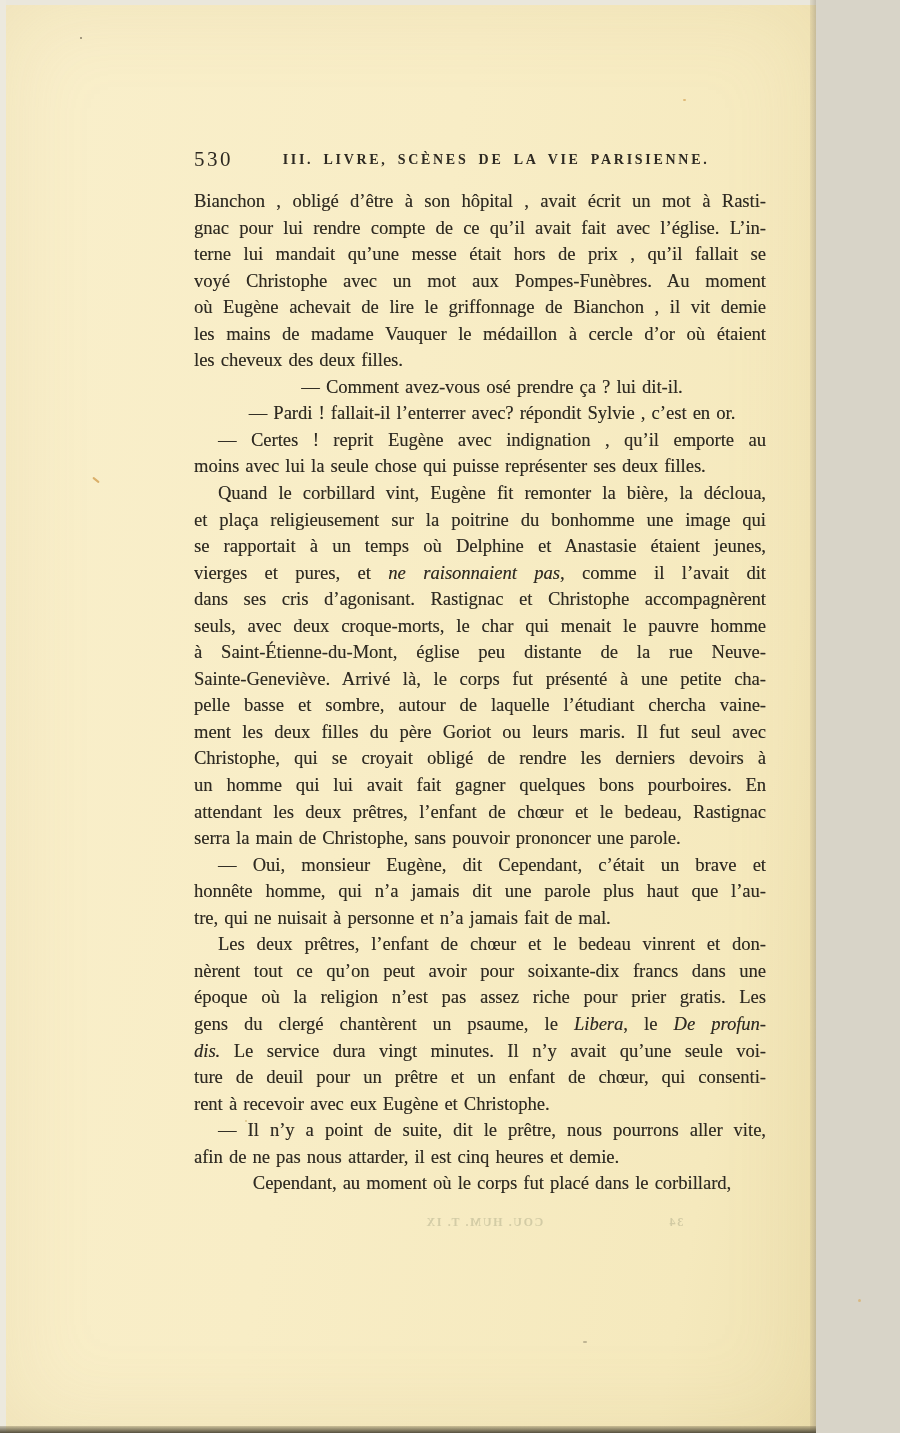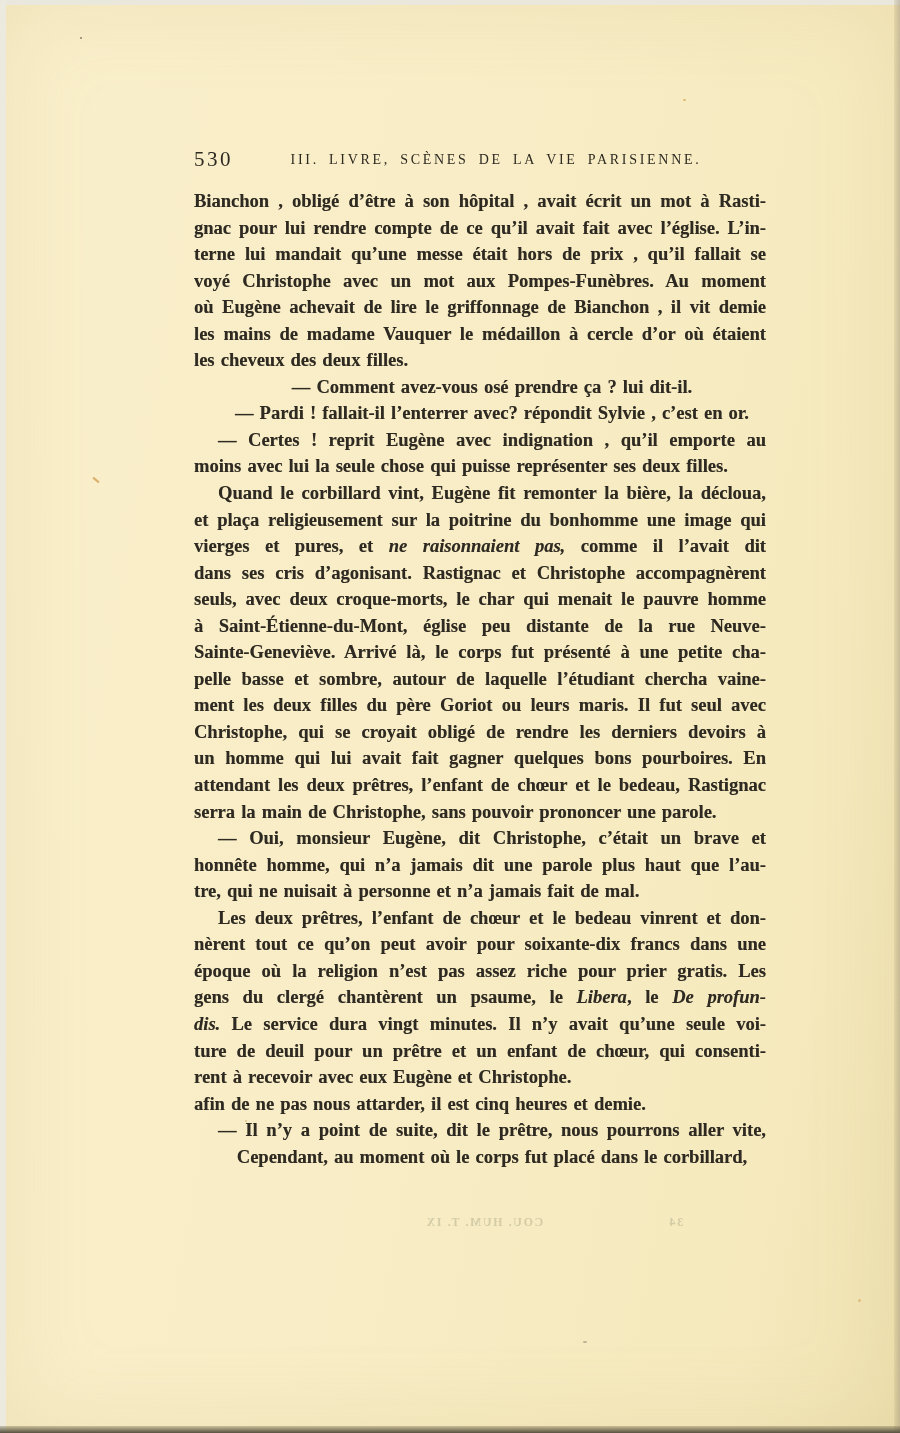--- a/index.html
+++ b/index.html
@@ -5,21 +5,21 @@
   html, body {
     margin: 0;
     padding: 0;
     width: 900px;
     height: 1433px;
     overflow: hidden;
     background: #d8d4c8;
   }
   .scan {
     position: relative;
-    width: 900px;
+    width: 816px;
     height: 1433px;
     background:
       linear-gradient(100deg, #f9efcb 0%, #f8edc6 45%, #f5e9bd 85%, #efe2b2 100%);
     box-shadow: inset 0 0 90px rgba(196, 168, 100, 0.18);
     font-family: "Liberation Serif", "DejaVu Serif", serif;
     color: #2e2a22;
   }
   .edge { position: absolute; }
   .edge-top    { top: 0; left: 0; right: 0; height: 5px;  background: #eae7dc; }
   .edge-left   { top: 0; left: 0; bottom: 0; width: 6px;  background: #ece9de; }
@@ -43,32 +43,32 @@
     width: 572px;
   }
   .pheader { position: relative; height: 30px; margin-bottom: 12px; }
   .pnum {
     position: absolute; left: 0; top: 1px;
     font-size: 21px; letter-spacing: 2.5px;
   }
   .ptitle {
     position: absolute; left: calc(50% + 16px); top: 6px;
     transform: translateX(-50%);
-    font-size: 14px; font-weight: normal;
+    font-size: 14px; font-weight: bold;
     letter-spacing: 2.7px; white-space: nowrap;
     word-spacing: 4px;
   }
 
   .pbody {
     font-size: 18.5px;
     line-height: 26.55px;
     word-spacing: 1.5px;
     text-shadow: 0.25px 0.25px 0.3px rgba(43, 37, 27, 0.45);
   }
-  .line { overflow: hidden; white-space: nowrap; font-weight: bold; }
+  .line { overflow: hidden; white-space: nowrap; }
   .line.just { white-space: normal; text-align: justify; text-align-last: justify; height: 26.55px; }
   .line.indent { text-indent: 24px; text-align: center; }
   .it { font-style: italic; }
 
   .ghost {
     position: absolute;
     transform: scaleX(-1);
     color: rgba(128, 132, 103, 0.30);
     font-size: 12px;
     font-weight: bold;
@@ -107,43 +107,44 @@
         <div class="line just"><span>voyé Christophe avec un mot aux Pompes-Funèbres. Au moment</span></div>
         <div class="line just"><span>où Eugène achevait de lire le griffonnage de Bianchon , il vit demie</span></div>
         <div class="line just"><span>les mains de madame Vauquer le médaillon à cercle d’or où étaient</span></div>
         <div class="line"><span>les cheveux des deux filles.</span></div>
         <div class="line indent"><span>— Comment avez-vous osé prendre ça ? lui dit-il.</span></div>
         <div class="line indent"><span>— Pardi ! fallait-il l’enterrer avec? répondit Sylvie , c’est en or.</span></div>
         <div class="line indent just"><span>— Certes ! reprit Eugène avec indignation , qu’il emporte au</span></div>
         <div class="line"><span>moins avec lui la seule chose qui puisse représenter ses deux filles.</span></div>
         <div class="line indent just"><span>Quand le corbillard vint, Eugène fit remonter la bière, la décloua,</span></div>
         <div class="line just"><span>et plaça religieusement sur la poitrine du bonhomme une image qui</span></div>
+        <div class="line just"><span>se rapportait à un temps où Delphine et Anastasie étaient jeunes,</span></div>
         <div class="line just"><span>vierges et pures, et </span><span class="it">ne raisonnaient pas,</span><span> comme il l’avait dit</span></div>
         <div class="line just"><span>dans ses cris d’agonisant. Rastignac et Christophe accompagnèrent</span></div>
         <div class="line just"><span>seuls, avec deux croque-morts, le char qui menait le pauvre homme</span></div>
         <div class="line just"><span>à Saint-Étienne-du-Mont, église peu distante de la rue Neuve-</span></div>
         <div class="line just"><span>Sainte-Geneviève. Arrivé là, le corps fut présenté à une petite cha-</span></div>
         <div class="line just"><span>pelle basse et sombre, autour de laquelle l’étudiant chercha vaine-</span></div>
         <div class="line just"><span>ment les deux filles du père Goriot ou leurs maris. Il fut seul avec</span></div>
         <div class="line just"><span>Christophe, qui se croyait obligé de rendre les derniers devoirs à</span></div>
         <div class="line just"><span>un homme qui lui avait fait gagner quelques bons pourboires. En</span></div>
         <div class="line just"><span>attendant les deux prêtres, l’enfant de chœur et le bedeau, Rastignac</span></div>
         <div class="line"><span>serra la main de Christophe, sans pouvoir prononcer une parole.</span></div>
-        <div class="line indent just"><span>— Oui, monsieur Eugène, dit Christophe, c’était un brave et</span></div>
+        <div class="line indent just"><span>— Oui, monsieur Eugène, dit Cependant, c’était un brave et</span></div>
         <div class="line just"><span>honnête homme, qui n’a jamais dit une parole plus haut que l’au-</span></div>
         <div class="line"><span>tre, qui ne nuisait à personne et n’a jamais fait de mal.</span></div>
         <div class="line indent just"><span>Les deux prêtres, l’enfant de chœur et le bedeau vinrent et don-</span></div>
         <div class="line just"><span>nèrent tout ce qu’on peut avoir pour soixante-dix francs dans une</span></div>
         <div class="line just"><span>époque où la religion n’est pas assez riche pour prier gratis. Les</span></div>
         <div class="line just"><span>gens du clergé chantèrent un psaume, le </span><span class="it">Libera</span><span>, le </span><span class="it">De profun-</span></div>
         <div class="line just"><span class="it">dis.</span><span> Le service dura vingt minutes. Il n’y avait qu’une seule voi-</span></div>
         <div class="line just"><span>ture de deuil pour un prêtre et un enfant de chœur, qui consenti-</span></div>
         <div class="line"><span>rent à recevoir avec eux Eugène et Christophe.</span></div>
+        <div class="line indent just"><span>— Il n’y a point de suite, dit le prêtre, nous pourrons aller vite,</span></div>
         <div class="line"><span>afin de ne pas nous attarder, il est cinq heures et demie.</span></div>
-        <div class="line indent just"><span>— Il n’y a point de suite, dit le prêtre, nous pourrons aller vite,</span></div>
         <div class="line indent"><span>Cependant, au moment où le corps fut placé dans le corbillard,</span></div>
       </div>
   </div>
 
   <div class="ghost ghost-imprint">COU. HUM. T. IX</div>
   <div class="ghost ghost-num">34</div>
 
 </div>
 
 </body></html>

